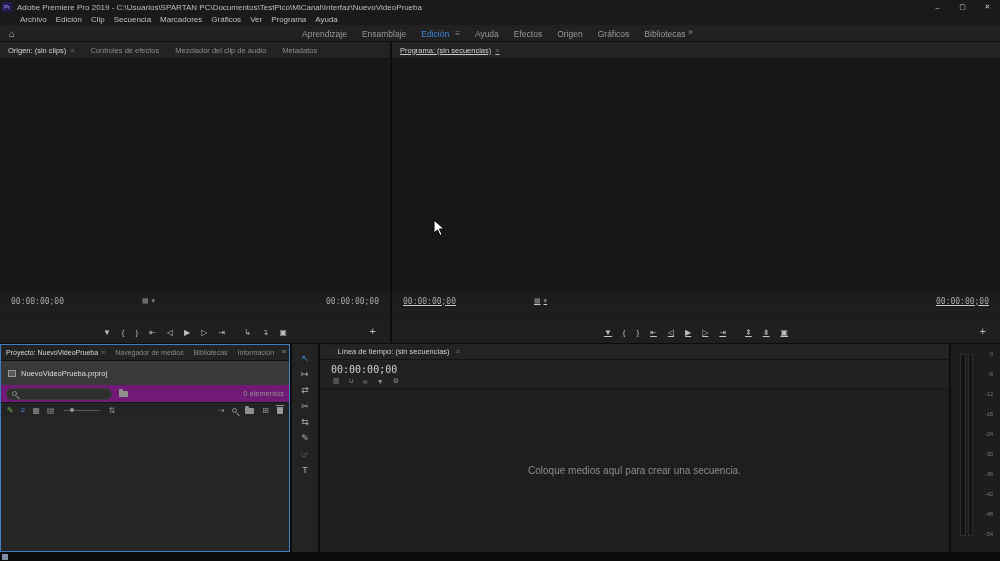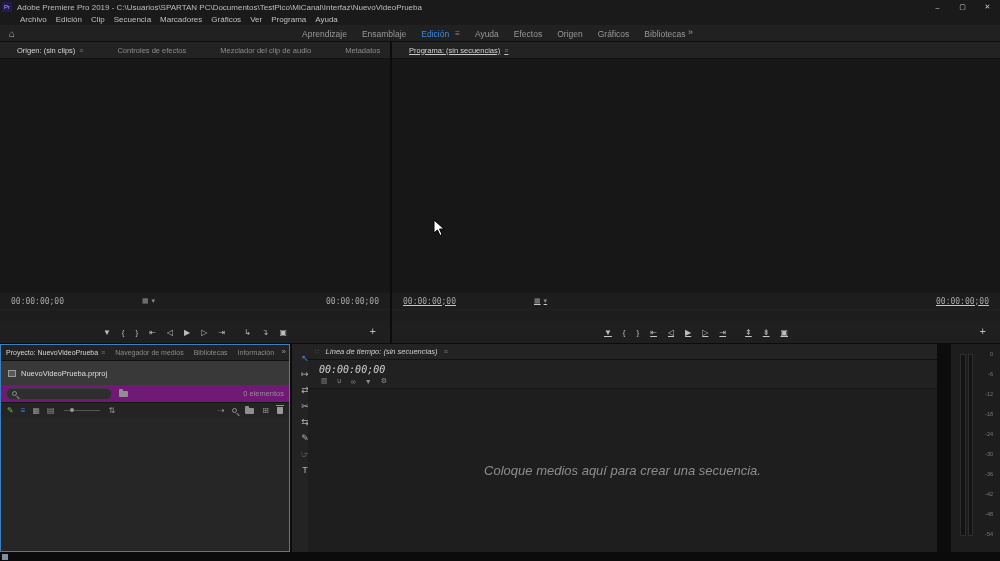--- a/index.html
+++ b/index.html
@@ -22,21 +22,21 @@
   .ws-tabs{position:absolute;left:302px;top:0;height:17px;display:flex;align-items:center;gap:15px;font-size:8.5px;color:#989898;}
   .ws-tab.active{color:#3f8ae0;}
   .ws-menu{font-size:8px;color:#8d8d8d;margin-left:-9px;}
   .ws-overflow{position:absolute;left:688px;top:2px;font-size:9px;color:#9a9a9a;}
 
   
   .monitor{position:absolute;top:42px;height:301px;background:#1d1d1d;display:flex;flex-direction:column;}
   #source{left:0;width:390px;}
   #program{left:392px;width:608px;text-decoration:underline;}
   .ptabs{height:17px;background:#232323;display:flex;align-items:center;font-size:7.5px;color:#8b8b8b;border-bottom:1px solid #111;flex:none;white-space:nowrap;}
-  .ptab{padding:0 17px;display:flex;align-items:center;gap:4px;height:100%;}
+  .ptab{padding:0 8px;display:flex;align-items:center;gap:4px;height:100%;}
   .ptab.active{color:#d6d6d6;}
   .pmenu{font-size:7px;color:#787878;}
   .viewer{flex:1;background:#171717;}
   .tc-row{height:16px;display:flex;align-items:center;padding:0 11px;background:#1d1d1d;font-size:8px;flex:none;}
   .tc{font-family:"DejaVu Sans Mono","Liberation Mono",monospace;color:#a6a6a6;}
   .fit{margin-left:78px;display:flex;align-items:center;gap:3px;color:#8b8b8b;font-size:7px;}
   .tc-right{margin-left:auto;}
   .seek-row{height:12px;background:#1d1d1d;border-top:1px solid #222;flex:none;}
   .transport{height:22px;background:#1f1f1f;display:flex;align-items:center;justify-content:center;gap:11px;font-size:8px;color:#bdbdbd;position:relative;flex:none;}
   .tbtn{flex:none;}
@@ -68,28 +68,28 @@
   .proj-bottom-right{margin-left:auto;display:flex;align-items:center;gap:8px;}
   .i-trash{width:6px;height:7px;background:#9a9a9a;position:relative;border-radius:0 0 1px 1px;flex:none;}
   .i-trash::before{content:"";position:absolute;top:-2px;left:-1px;width:8px;height:1px;background:#9a9a9a;}
 
   
   #tools{position:absolute;left:292px;top:344px;width:26px;height:208px;background:#232323;display:flex;flex-direction:column;align-items:center;padding-top:7px;gap:2px;font-size:9px;}
   .tool{width:18px;height:14px;display:flex;align-items:center;justify-content:center;color:#b3b3b3;flex:none;}
   .tool.active{color:#3f8ae0;}
 
   
-  #timeline{position:absolute;left:308px;top:344px;width:629px;height:208px;background:#202020;display:flex;flex-direction:column;font-style:italic;}
+  #timeline{position:absolute;left:320px;top:344px;width:629px;height:208px;background:#202020;display:flex;flex-direction:column;}
   .tl-tabs{height:16px;background:#232323;display:flex;align-items:center;gap:6px;padding:0 7px;font-size:7.5px;color:#d0d0d0;border-bottom:1px solid #111;flex:none;}
   .tl-grip{color:#666;font-size:7px;}
   .tl-menu{color:#787878;font-size:7px;}
   .tl-header{background:#212121;flex:none;}
   .tl-tc{font-family:"DejaVu Sans Mono","Liberation Mono",monospace;font-size:10px;color:#d0d0d0;padding:4px 0 0 11px;}
   .tl-icons{display:flex;gap:9px;padding:2px 0 3px 13px;font-size:7px;color:#8e8e8e;align-items:center;}
-  .tl-body{flex:1;background:#1e1e1e;display:flex;align-items:center;justify-content:center;font-size:13px;color:#8d8d8d;border-top:1px solid #161616;}
+  .tl-body{flex:1;background:#1e1e1e;display:flex;align-items:center;justify-content:center;font-size:10px;color:#8d8d8d;border-top:1px solid #161616;}
 
   
   #meters{position:absolute;left:951px;top:344px;width:49px;height:208px;background:#1d1d1d;}
   .meter-bars{position:absolute;left:9px;top:10px;bottom:16px;width:13px;display:flex;gap:2px;}
   .meter-bar{flex:1;background:#131313;border:1px solid #2d2d2d;}
   .meter-scale{position:absolute;right:7px;top:8px;bottom:14px;display:flex;flex-direction:column;justify-content:space-between;font-size:5.5px;color:#7a7a7a;text-align:right;line-height:1;}
 
   
   #taskbar{position:absolute;left:0;top:553px;width:1000px;height:8px;background:#0b0b0b;}
   .tb-icon{position:absolute;left:2px;top:1px;width:6px;height:6px;background:#7d8fa0;}

